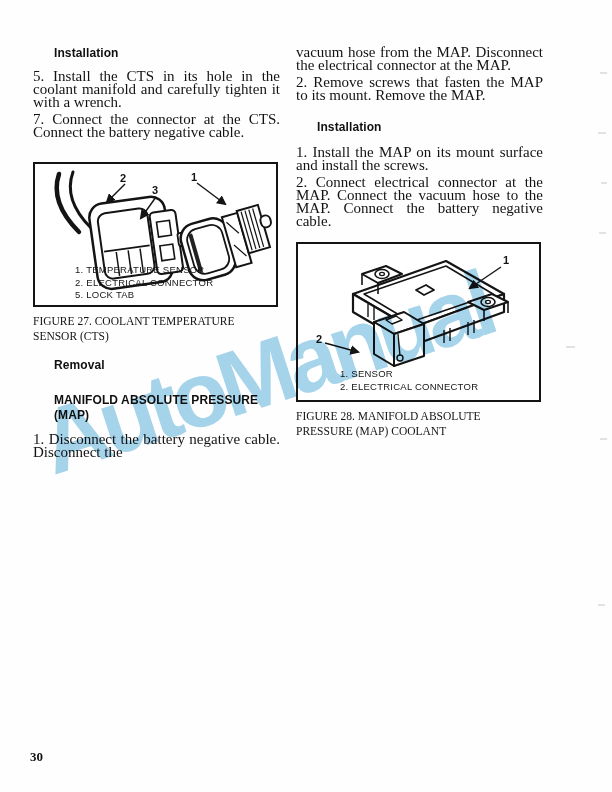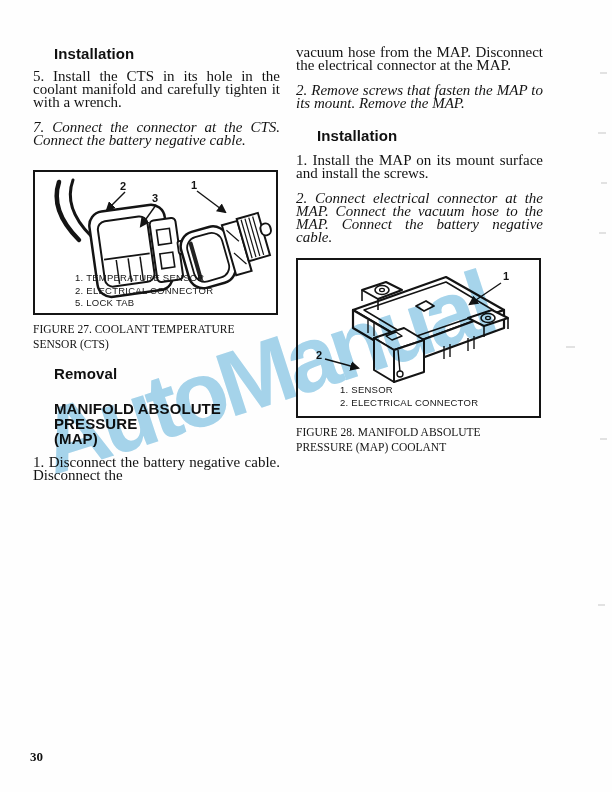--- a/index.html
+++ b/index.html
@@ -5,27 +5,27 @@
   html,body{margin:0;padding:0;}
   body{
     width:612px;height:792px;position:relative;background:#fefefe;
     font-family:"Liberation Serif",serif;color:#111;overflow:hidden;
   }
   .col{position:absolute;top:46px;width:247px;}
   .col-left{left:33px;}
   .col-right{left:296px;}
   .h-sans{
     font-family:"Liberation Sans",sans-serif;font-weight:bold;
-    font-size:15px;line-height:15px;letter-spacing:.1px;color:#101010;margin:0;padding-left:21px;
+    font-size:12px;line-height:15px;letter-spacing:.1px;color:#101010;margin:0;padding-left:21px;
   }
   .body-p{
     font-size:15px;line-height:13px;text-align:justify;margin:0;color:#131313;
   }
   .mt9{margin-top:9px;}.mt10{margin-top:10px;}.mt11{margin-top:11px;}
-  .mt12{margin-top:12px;font-style:italic;}.mt15{margin-top:15px;}
+  .mt12{margin-top:4px;}.mt15{margin-top:15px;}
   .mt18{margin-top:18px;}.mt20{margin-top:20px;}
   .fig-box{
     position:relative;border:2px solid #141414;background:#fff;width:241px;
   }
   .fig27{height:141px;margin-top:23px;}
   .fig28{height:156px;margin-top:14px;}
   .fig-svg{position:absolute;left:0;top:0;}
   .fig-legend{
     position:absolute;font-family:"Liberation Sans",sans-serif;
     font-size:9.5px;line-height:12.5px;letter-spacing:.25px;color:#161616;

